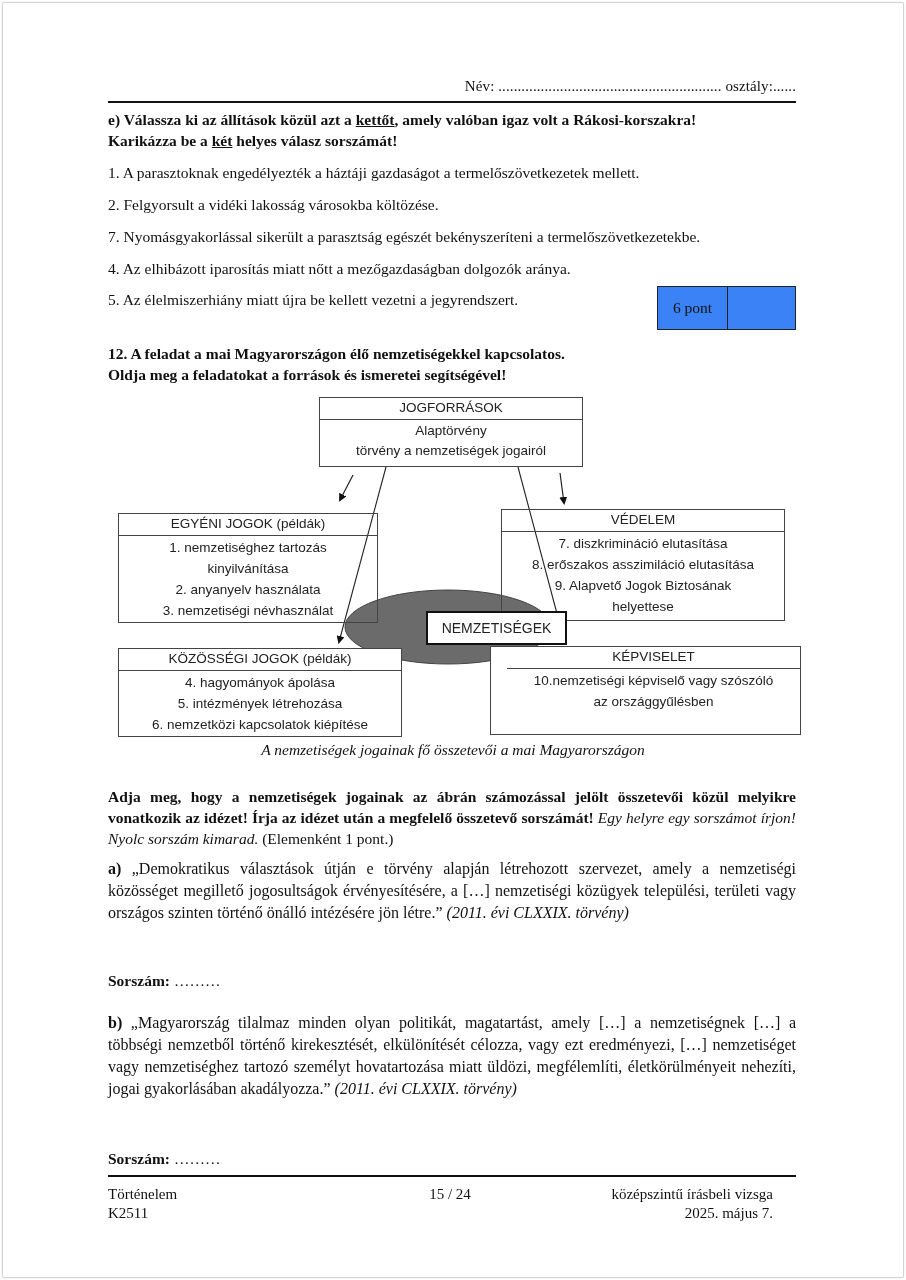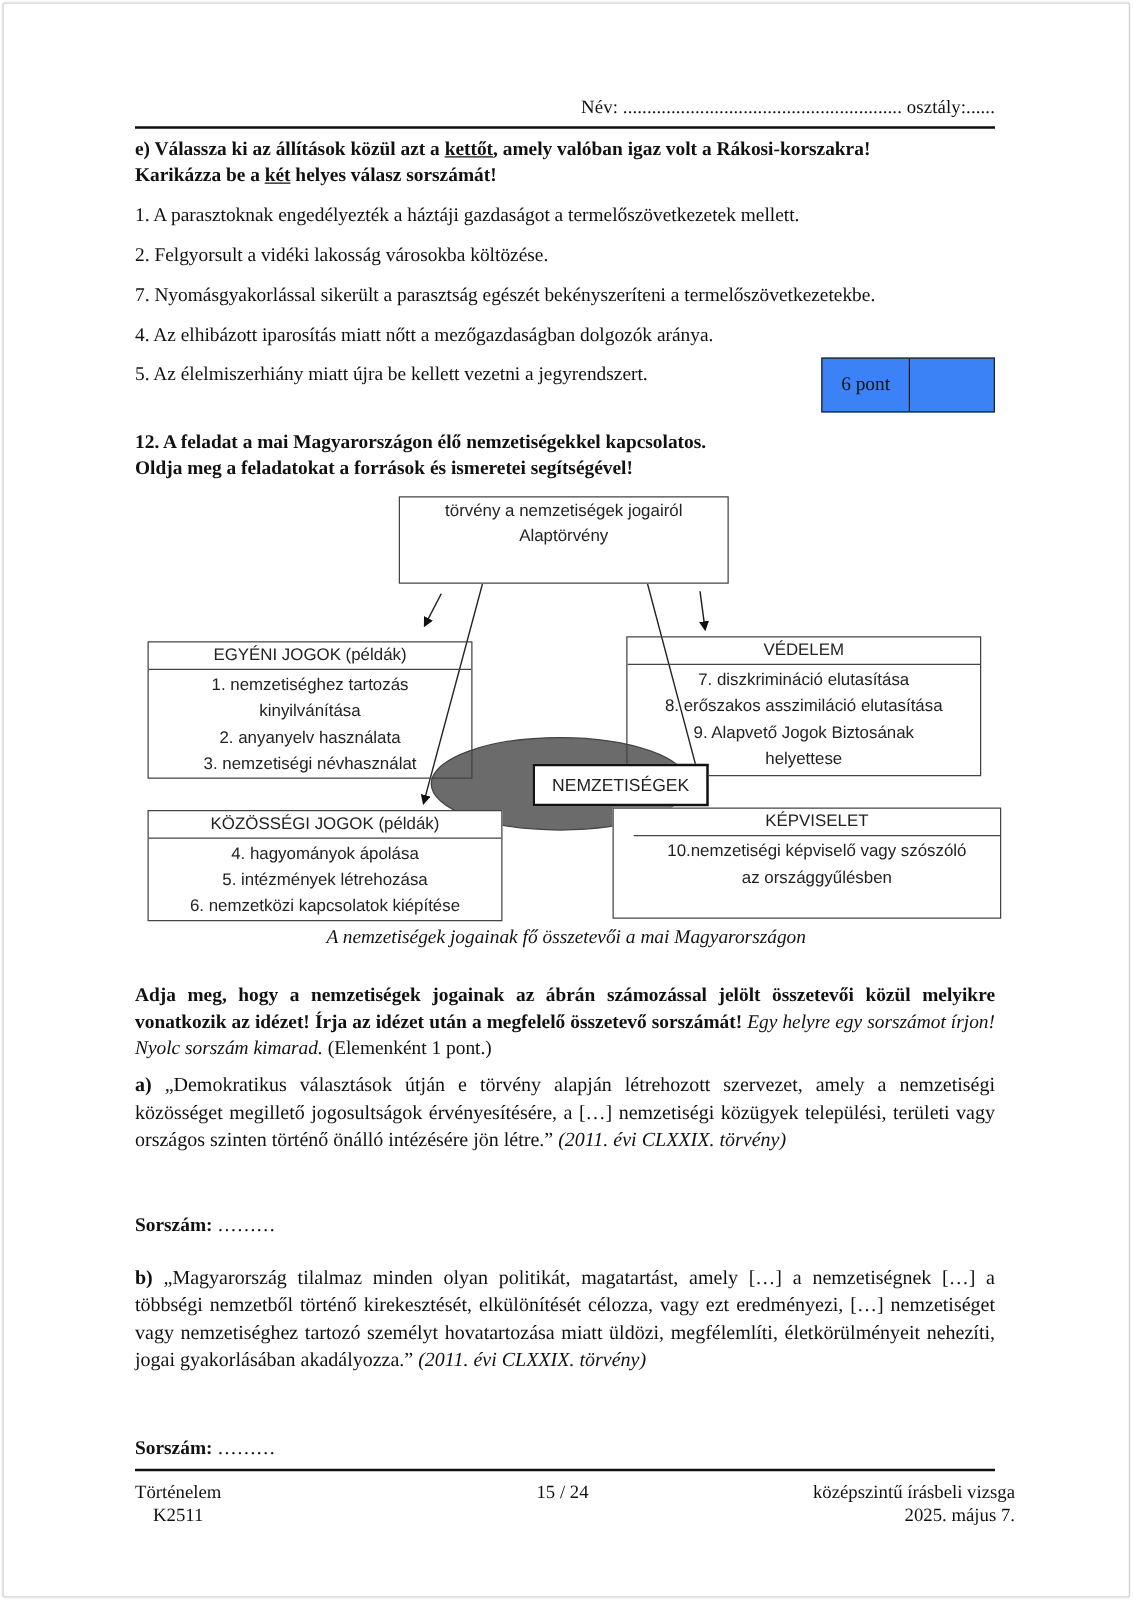--- a/index.html
+++ b/index.html
@@ -39,21 +39,21 @@
   .box .bd { line-height: 21px; padding-top: 1px; }
   .nemz {
     position: absolute; left: 378px; top: 611px; width: 137px; height: 30px;
     border: 2.5px solid #111; background: #fff; font-family: "Liberation Sans", sans-serif;
     font-size: 14px; display:flex; align-items:center; justify-content:center; color:#222;margin-left:48px;
   }
   .caption { left: 108px; width: 690px; top: 741px; text-align: center; font-size: 15.5px; font-style: italic; }
   .para { left: 108px; width: 688px; font-size: 15.5px; line-height: 21px; text-align: justify; }
   .para-b { left: 108px; width: 688px; font-size: 16px; line-height: 22px; text-align: justify; font-family: "Liberation Serif", serif; }
   .sors { left: 108px; font-size: 15.5px; }
-  .footer { font-size: 15px; line-height: 19px; text-align: center; }
+  .footer { font-size: 15px; line-height: 19px; }
 </style>
 </head>
 <body>
 
 <div class="page-frame"></div>
 
 <div class="header-line">
   <span>Név:</span>
   <span>..........................................................</span>
   <span>osztály:......</span>
@@ -88,23 +88,24 @@
     </marker>
   </defs>
   <ellipse id="center-ellipse" cx="448" cy="627" rx="103" ry="37" fill="#6b6b6b" stroke="#444" stroke-width="1"></ellipse>
   <line x1="353" y1="475" x2="340" y2="500" stroke="#222" stroke-width="1.2" marker-end="url(#ah)"></line>
   <line x1="386" y1="467" x2="339" y2="642" stroke="#222" stroke-width="1.1" marker-end="url(#ah)"></line>
   <line x1="518" y1="467" x2="564" y2="640" stroke="#222" stroke-width="1.1" marker-end="url(#ah)"></line>
   <line x1="560" y1="473" x2="564" y2="503" stroke="#222" stroke-width="1.2" marker-end="url(#ah)"></line>
 </svg>
 
 <div class="box" style="left:319px; top:397px; width:262px; height:68px;">
+  <div class="hd">JOGFORRÁSOK</div>
   <div class="bd" style="line-height:20px;">
+    <div>Alaptörvény</div>
     <div>törvény a nemzetiségek jogairól</div>
-    <div>Alaptörvény</div>
   </div>
 </div>
 
 <div class="box" style="left:118px; top:513px; width:258px; height:108px; background:transparent;">
   <div class="hd">EGYÉNI JOGOK (példák)</div>
   <div class="bd">
     <div>1. nemzetiséghez tartozás</div>
     <div>kinyilvánítása</div>
     <div>2. anyanyelv használata</div>
     <div>3. nemzetiségi névhasználat</div>
@@ -159,16 +160,16 @@
 <div class="abs sors" style="top:1150px;">
   <span class="bold">Sorszám:</span><span> ………</span>
 </div>
 
 <div class="rule" style="top:1175px;"></div>
 <div class="abs footer" style="left:108px; top:1185px;">
   <div>Történelem</div>
   <div>K2511</div>
 </div>
 <div class="abs footer" style="left:400px; width:100px; text-align:center; top:1185px;">15 / 24</div>
-<div class="abs footer" style="left:572px; width:240px; text-align:right; top:1185px;">
+<div class="abs footer" style="left:533px; width:240px; text-align:right; top:1185px;">
   <div>középszintű írásbeli vizsga</div>
   <div>2025. május 7.</div>
 </div>
 
 </body></html>

